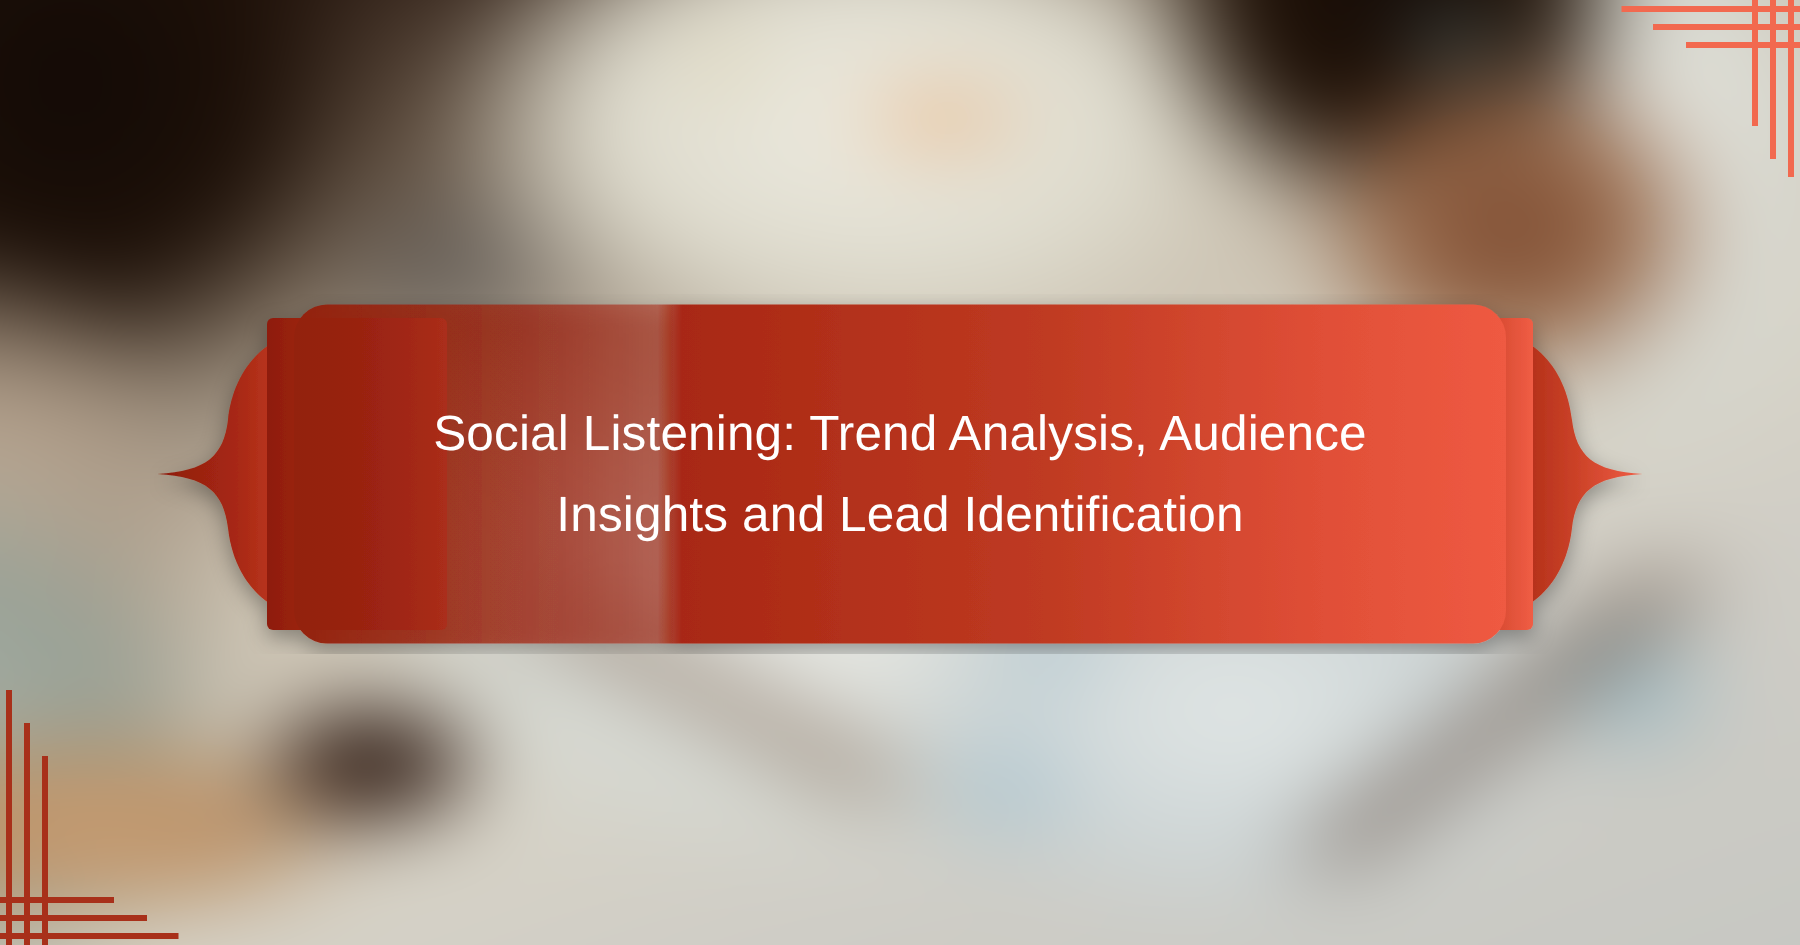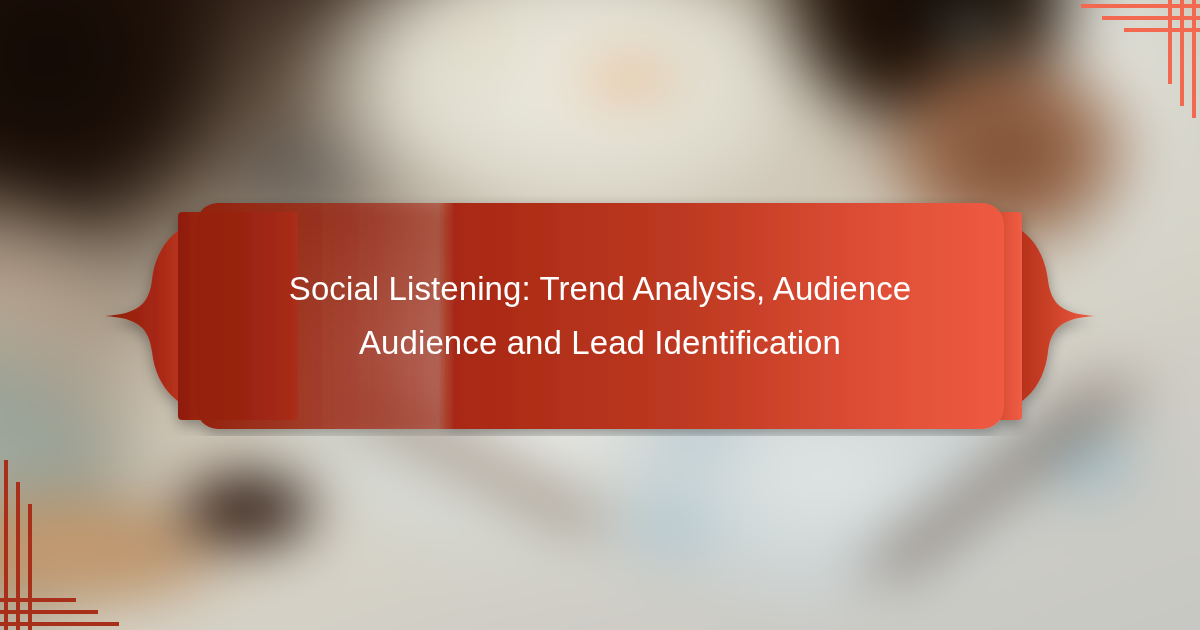--- a/index.html
+++ b/index.html
@@ -291,17 +291,17 @@
 
         <rect x="78" y="16" width="120" height="208" rx="4" fill="url(#ribbonGrad2)"></rect>
         <rect x="802" y="16" width="120" height="208" rx="4" fill="url(#ribbonGrad2)"></rect>
 
         <rect x="96" y="7" width="808" height="226" rx="22" fill="url(#ribbonGrad)"></rect>
       </g>
     </svg>
 
     <div class="banner-text">
       <div class="title-line">Social Listening: Trend Analysis, Audience</div>
-      <div class="title-line">Audience and Lead Identification</div>
+      <div class="title-line">Insights and Lead Identification</div>
     </div>
   </div>
 
 </div>
 
 </body></html>

